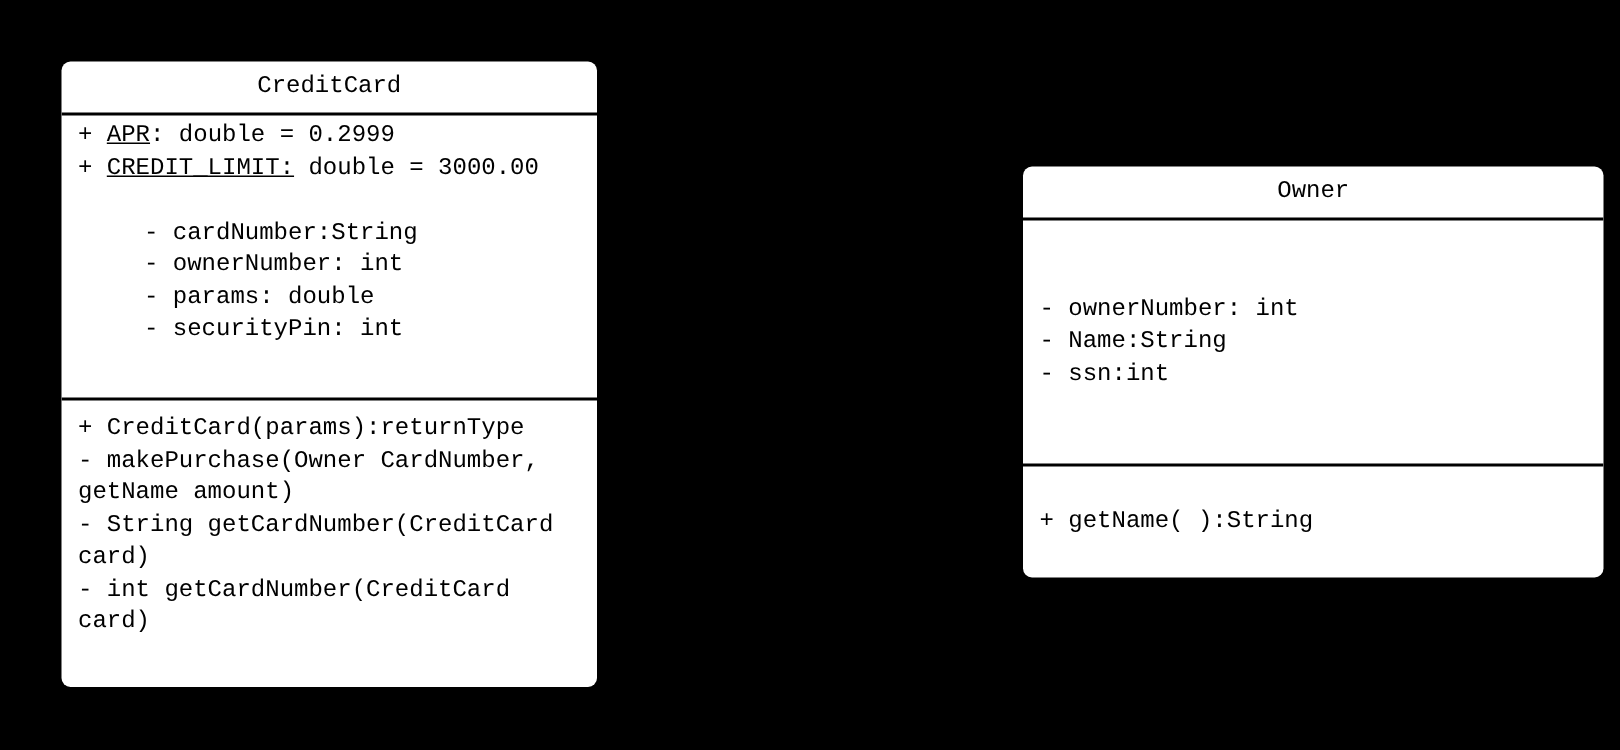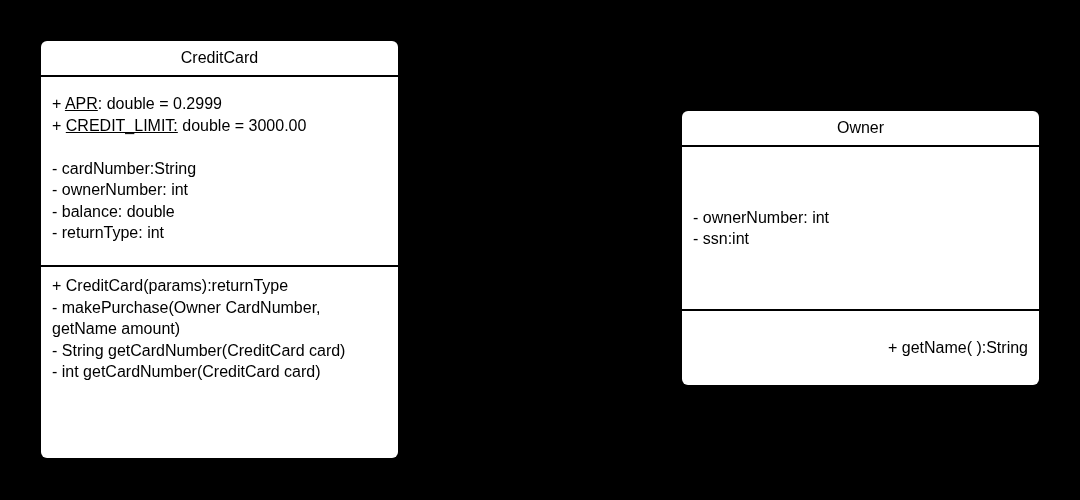--- a/index.html
+++ b/index.html
@@ -5,83 +5,83 @@
   html, body {
     margin: 0;
     padding: 0;
     background: #000000;
   }
   .stage {
     position: relative;
     width: 1080px;
     height: 500px;
     background: #000000;
-    font-family: Liberation Sans, sans-serif;
+    font-family: Liberation Mono, monospace;
     font-size: 16px;
     line-height: 21.5px;
     color: #000000;
     overflow: hidden;
   }
   .class-box {
     position: absolute;
     background: #ffffff;
     border-radius: 6px;
     overflow: hidden;
   }
   .class-box.credit-card {
     left: 41px;
     top: 41px;
     width: 357px;
     height: 417px;
   }
   .class-box.owner {
     left: 682px;
     top: 111px;
-    width: 357px;
+    width: 387px;
     height: 274px;
   }
   .compartment {
     box-sizing: border-box;
     border-bottom: 2px solid #000000;
   }
   .compartment.last {
     border-bottom: none;
     border-radius: 25px;
   }
   .compartment.title {
     height: 36px;
     display: flex;
     align-items: center;
     justify-content: center;
   }
   .credit-card .compartment.attributes {
     height: 190px;
-    padding: 16px 11px 0 11px;
+    padding: 3px 11px 0 11px;
   }
   .credit-card .compartment.methods {
     height: 191px;
     padding: 8px 11px 0 11px;
   }
   .owner .compartment.attributes {
     height: 164px;
     padding: 0 11px;
     display: flex;
     flex-direction: column;
     justify-content: center;
   }
   .owner .compartment.methods {
     height: 74px;
     padding: 0 11px;
     display: flex;
     flex-direction: column;
     justify-content: center;
-    align-items: flex-end;
   }
   .attr-group.instance {
     margin-top: 21.5px;
+    margin-left: 44px;
   }
   .line {
     white-space: normal;
   }
   .u {
     text-decoration: underline;
   }
 </style>
 </head>
 <body>
@@ -94,41 +94,42 @@
     </header>
 
     <div class="compartment attributes">
       <div class="attr-group static">
         <div class="line"><span>+ </span><span class="u">APR</span><span>: double = 0.2999</span></div>
         <div class="line"><span>+ </span><span class="u">CREDIT_LIMIT:</span><span> double = 3000.00</span></div>
       </div>
       <div class="attr-group instance">
         <div class="line">- cardNumber:String</div>
         <div class="line">- ownerNumber: int</div>
-        <div class="line">- balance: double</div>
-        <div class="line">- returnType: int</div>
+        <div class="line">- params: double</div>
+        <div class="line">- securityPin: int</div>
       </div>
     </div>
 
     <div class="compartment methods last">
       <div class="line">+ CreditCard(params):returnType</div>
       <div class="line">- makePurchase(Owner CardNumber,</div>
       <div class="line">getName amount)</div>
       <div class="line">- String getCardNumber(CreditCard card)</div>
       <div class="line">- int getCardNumber(CreditCard card)</div>
     </div>
   </section>
 
   <section class="class-box owner">
     <header class="compartment title">
       <span>Owner</span>
     </header>
 
     <div class="compartment attributes">
       <div class="line">- ownerNumber: int</div>
+      <div class="line">- Name:String</div>
       <div class="line">- ssn:int</div>
     </div>
 
     <div class="compartment methods last">
       <div class="line">+ getName( ):String</div>
     </div>
   </section>
 
 </div>
 

